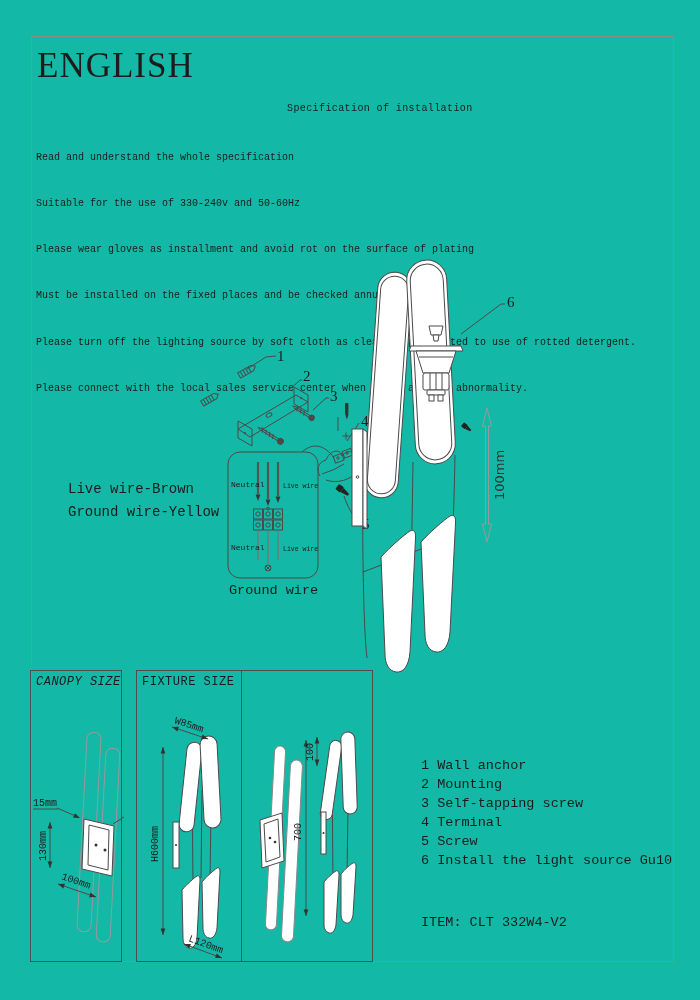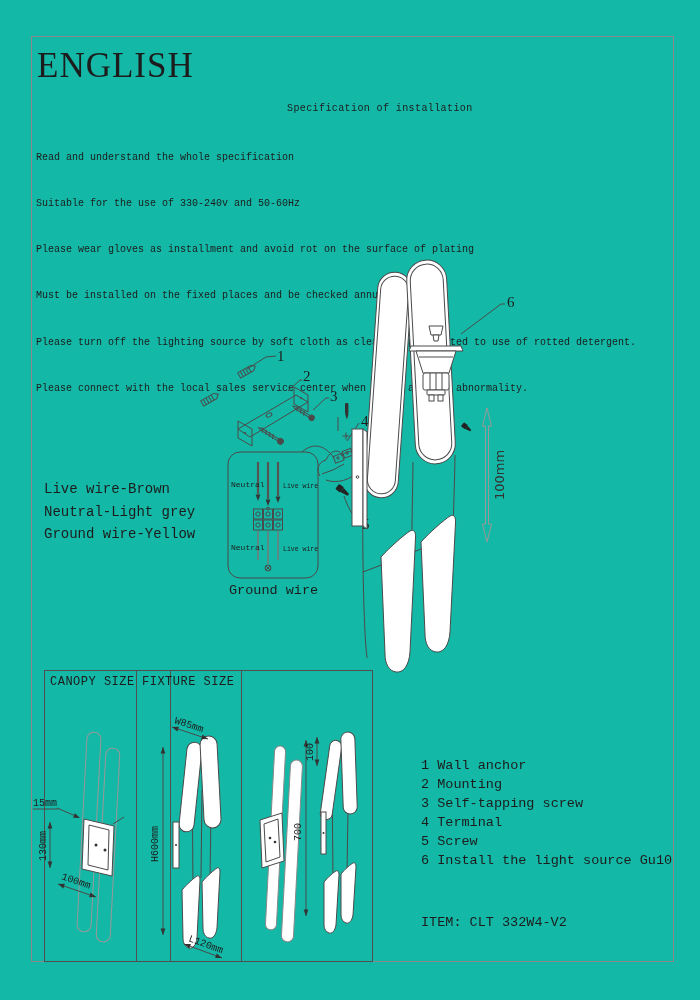--- a/index.html
+++ b/index.html
@@ -4,24 +4,24 @@
 <style>
   html,body{margin:0;padding:0;background:#fff;}
   #page{position:relative;width:700px;height:1000px;background:#14b8a6;overflow:hidden;
         font-family:"Liberation Mono","DejaVu Sans Mono",monospace;color:#1c1c1c;}
   .abs{position:absolute;}
   #frame{left:31px;top:36px;width:643px;height:926px;border:1px solid #8a8a8a;box-sizing:border-box;}
   #title{left:37px;top:46px;font-family:"Liberation Serif","DejaVu Serif",serif;
          font-size:35px;font-weight:400;letter-spacing:1px;}
   #spec-heading{left:287px;top:103px;font-size:10px;letter-spacing:.4px;}
   #instructions{left:36px;top:119px;font-size:10px;line-height:15.4px;white-space:pre;}
-  #wire-legend{left:44px;top:478px;font-size:14px;line-height:22.5px;}
+  #wire-legend{left:68px;top:478px;font-size:14px;line-height:22.5px;}
   #ground-caption{left:229px;top:583px;font-size:13.5px;}
   .panel{top:670px;height:292px;border:1px solid #4f4f4f;box-sizing:border-box;background:transparent;}
-  #panel-canopy{left:44px;width:127px;}
+  #panel-canopy{left:30px;width:92px;font-style:italic;}
   #panel-fixture{left:136px;width:106px;}
   #panel-side{left:241px;width:132px;}
   .panel-title{position:absolute;left:5px;top:4px;font-size:12px;letter-spacing:.5px;}
   #parts-list{left:421px;top:756px;font-size:13.5px;line-height:19px;}
   #item-code{left:421px;top:915px;font-size:13.5px;}
   #diagram-svg{left:0;top:0;pointer-events:none;}
   svg text{font-family:"Liberation Mono","DejaVu Sans Mono",monospace;fill:#1c1c1c;}
   svg .callout-num{font-family:"Liberation Serif","DejaVu Serif",serif;font-size:15px;}
   svg .dim{font-size:10px;}
   svg .dim-lg{font-family:"DejaVu Sans","Liberation Sans",sans-serif;font-size:13px;fill:#333;}
@@ -43,21 +43,20 @@
     <div>Read and understand the whole specification</div>
     <div>Suitable for the use of 330-240v and 50-60Hz</div>
     <div>Please wear gloves as installment and avoid rot on the surface of plating</div>
     <div>Must be installed on the fixed places and be checked annually</div>
     <div>Please turn off the lighting source by soft cloth as cleaning prohibited to use of rotted detergent.</div>
     <div>Please connect with the local sales service center when there are any abnormality.</div>
   </div>
 
   <div id="wire-legend" class="abs">
     <div>Live wire-Brown</div>
-    <div>Neutral-Light grey</div>
     <div>Ground wire-Yellow</div>
   </div>
 
   <div id="ground-caption" class="abs">Ground wire</div>
 
   <div id="panel-canopy" class="abs panel">
     <div class="panel-title">CANOPY SIZE</div>
   </div>
   <div id="panel-fixture" class="abs panel">
     <div class="panel-title">FIXTURE SIZE</div>

